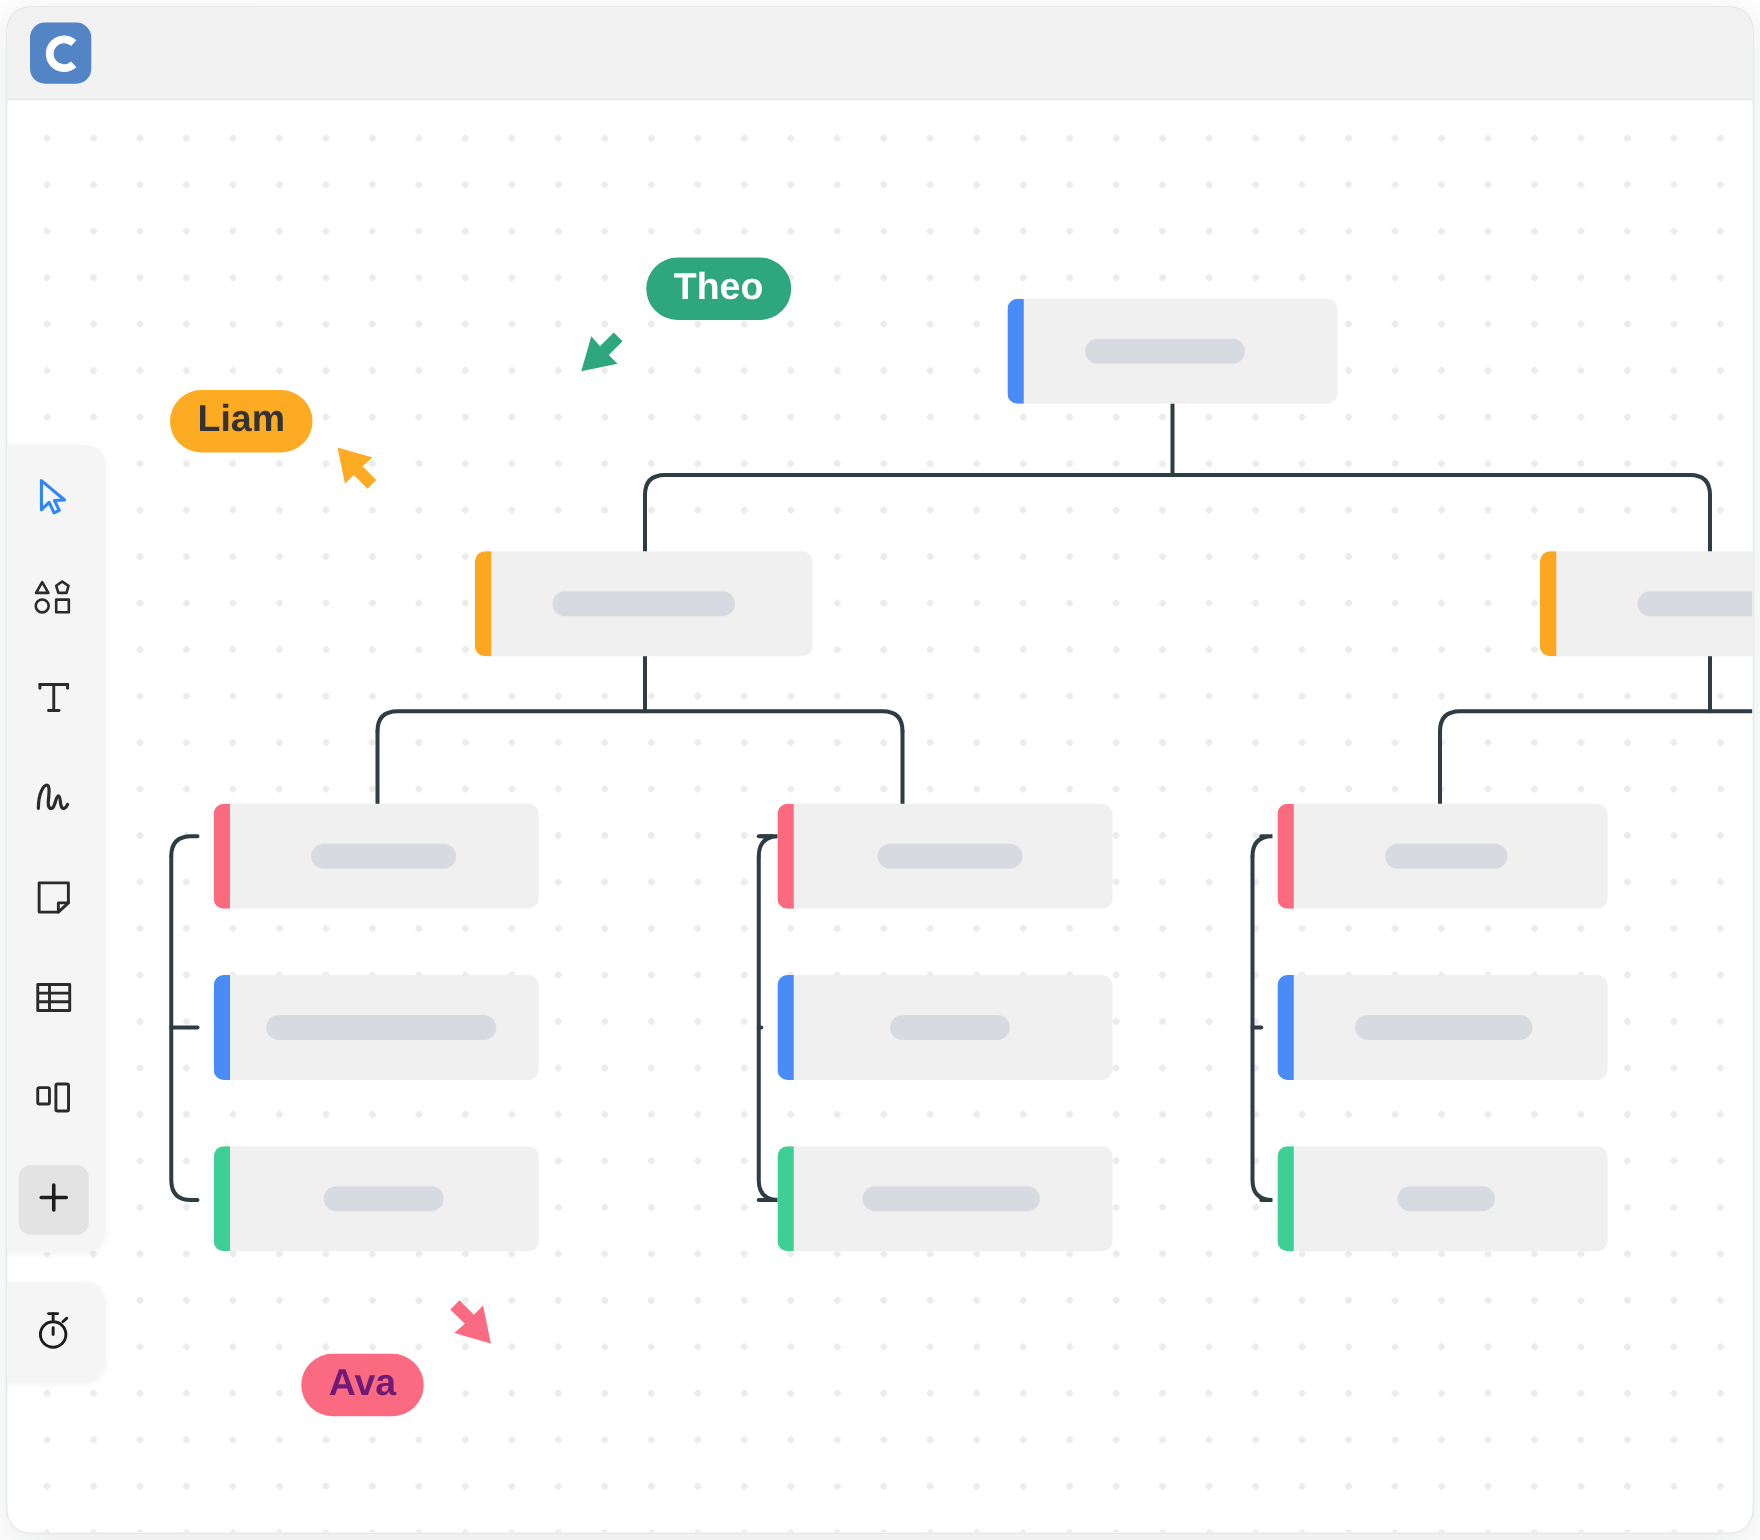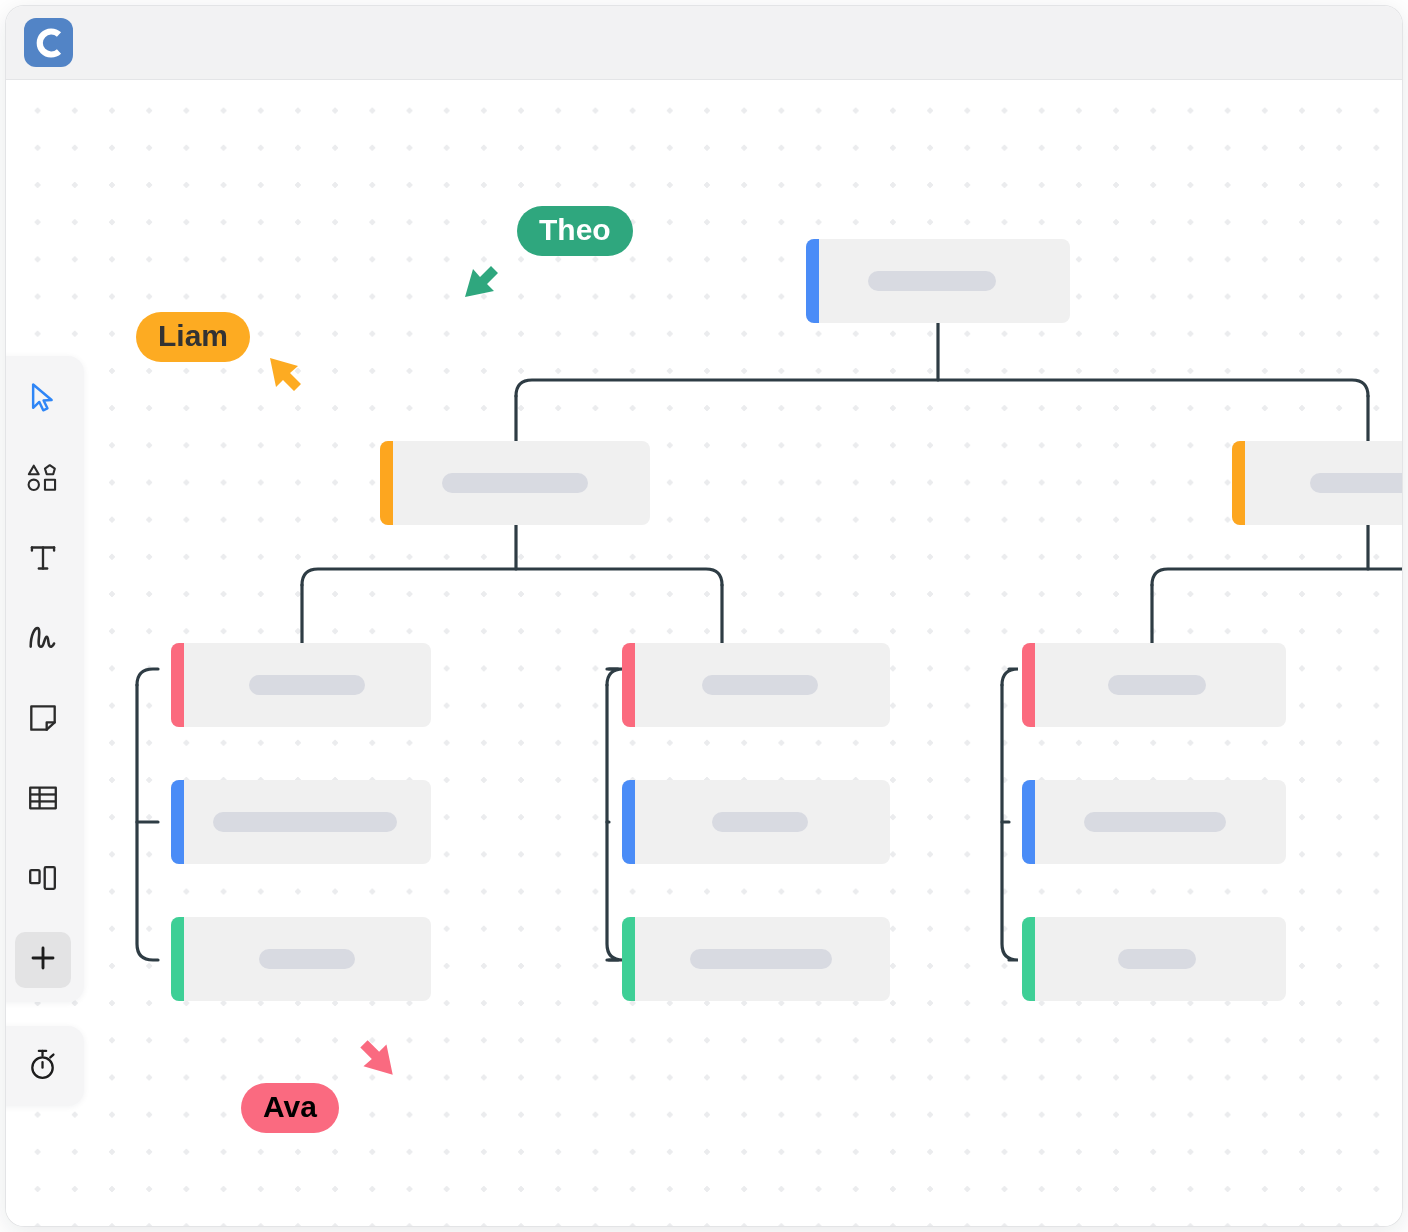--- a/index.html
+++ b/index.html
@@ -274,21 +274,21 @@
           </svg>
         </span>
       </div>
 
       <div class="presence" style="left:235px; top:955px;">
         <span class="ptr" style="left:112px; top:0px;">
           <svg width="46" height="46" viewBox="0 0 44 44">
             <path d="M38 6 L30 34 L23 26 L12 37 L5 30 L16 19 L9 12 Z" fill="#fa6a80" transform="rotate(90 22 22)"></path>
           </svg>
         </span>
-        <span class="pill" style="left:0px; top:48px; background:#fa6a80; color:#000000;">Ava</span>
+        <span class="pill" style="left:0px; top:48px; background:#fa6a80; color:#701a75;">Ava</span>
       </div>
 
       <div class="toolbar">
         <div class="tool">
           <span>
             <svg width="30" height="32" viewBox="0 0 24 26" fill="none" stroke="#2f86f6" stroke-width="2" stroke-linejoin="round" stroke-linecap="round">
               <path d="M4 2 L4 21 L9 16.2 L12.2 23 L15.6 21.4 L12.5 15 L19 14.6 Z"></path>
             </svg>
           </span>
         </div>

